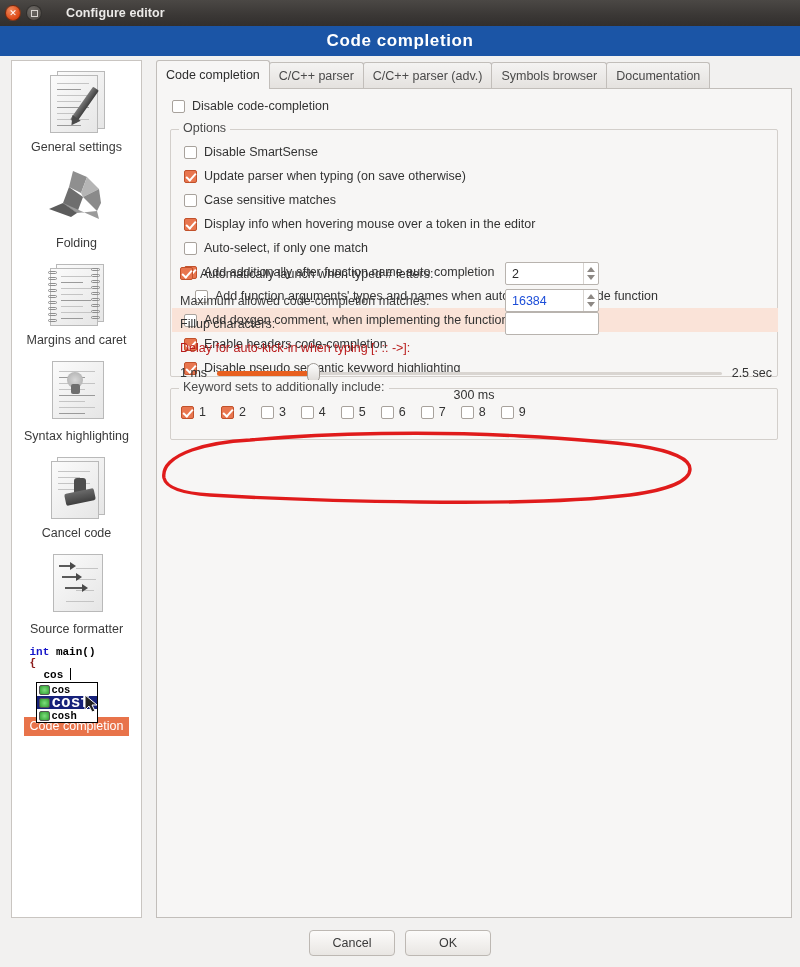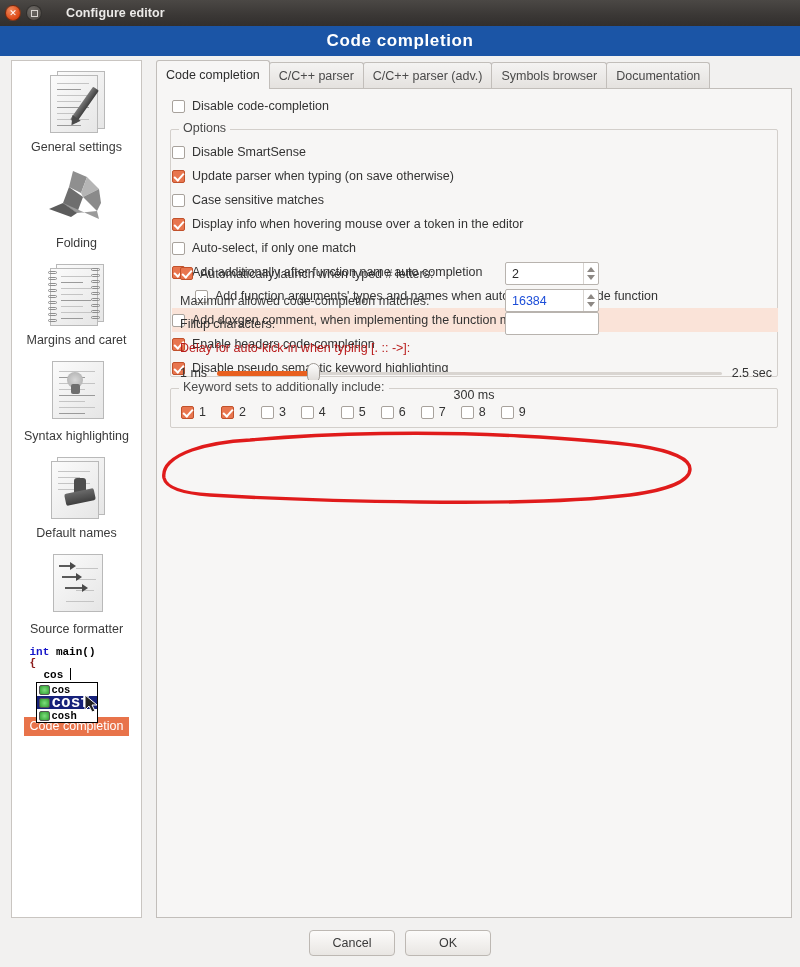--- a/index.html
+++ b/index.html
@@ -140,21 +140,21 @@
     border-radius: 2px;
   }
   #options-legend {
     position: absolute; left: 8px; top: -9px;
     background: #f7f6f5; padding: 0 4px;
     font-size: 12.5px; color: #4a4a4a;
   }
   .opt-row {
     position: absolute; left: 1px; width: 606px; height: 24px;
     display: flex; align-items: center;
-    padding-left: 0;
+    padding-left: 12px;
   }
   .opt-row.indent { padding-left: 23px; }
   .opt-row.highlight { background: #fae3d8; }
 
   
   .spin-row {
     position: absolute; left: 1px; width: 606px; height: 27px;
     display: flex; align-items: center; padding-left: 8px;
   }
   .spin-label { font-size: 12.5px; color: #333; white-space: nowrap; }
@@ -217,21 +217,21 @@
     border: 1px solid #9d9893;
     border-radius: 7px;
   }
   #slider-value {
     position: absolute; left: 0; top: 258px; width: 606px;
     text-align: center; font-size: 12.5px; color: #333;
   }
 
   
   #keyword-group {
-    position: absolute; left: 13px; top: 299px; width: 608px; height: 40px;
+    position: absolute; left: 13px; top: 299px; width: 608px; height: 52px;
     border: 1px solid #d3cfcb; border-radius: 2px;
   }
   #keyword-legend {
     position: absolute; left: 8px; top: -9px;
     background: #f7f6f5; padding: 0 4px;
     font-size: 12.5px; color: #4a4a4a;
   }
   #keyword-row {
     position: absolute; left: 10px; top: 16px;
     display: flex; align-items: center; gap: 0px;
@@ -384,21 +384,21 @@
             <div class="paper" style="left:10px;top:8px;width:48px;height:58px">
               <div class="pline" style="left:6px;top:9px;width:32px"></div>
               <div class="pline" style="left:6px;top:15px;width:22px"></div>
               <div class="pline" style="left:6px;top:21px;width:32px"></div>
               <div class="pline" style="left:6px;top:27px;width:22px"></div>
             </div>
             <div style="position:absolute;left:33px;top:25px;width:12px;height:15px;background:#4e4e4e;border-radius:3px 3px 0 0"></div>
             <div style="position:absolute;left:24px;top:38px;width:30px;height:12px;background:linear-gradient(180deg,#6a6a6a,#3f3f3f);border-radius:2px;transform:rotate(-12deg)"></div>
           </div>
         </div>
-        <div class="side-label">Default names</div>
+        <div class="side-label">Cancel code</div>
       </div>
       <div class="side-item">
         <div class="side-icon">
           <div class="pic" style="width:72px;height:70px">
             <div class="paper" style="left:12px;top:5px;width:50px;height:58px">
               <div class="pline" style="left:22px;top:13px;width:22px"></div>
               <div class="pline" style="left:22px;top:24px;width:20px"></div>
               <div class="pline" style="left:22px;top:35px;width:18px"></div>
               <div class="pline" style="left:12px;top:46px;width:28px"></div>
               <div style="position:absolute;left:5px;top:10px;width:12px;height:2px;background:#5a5a5a"></div>

